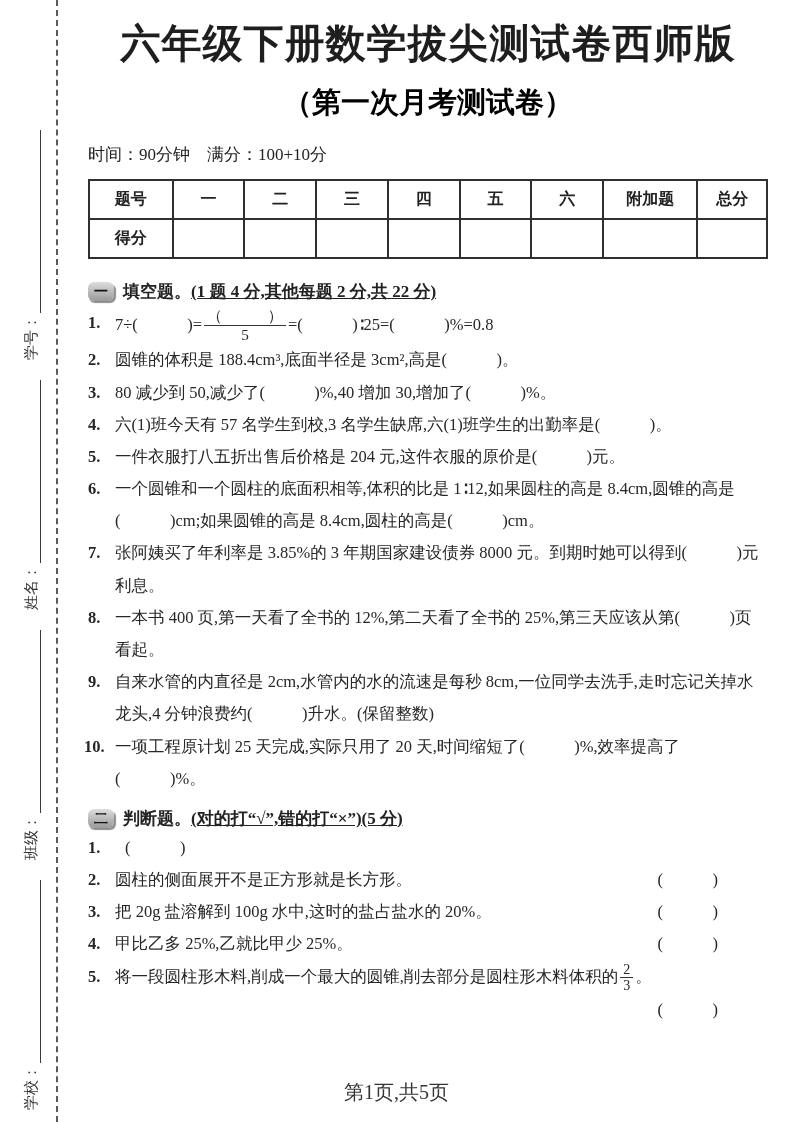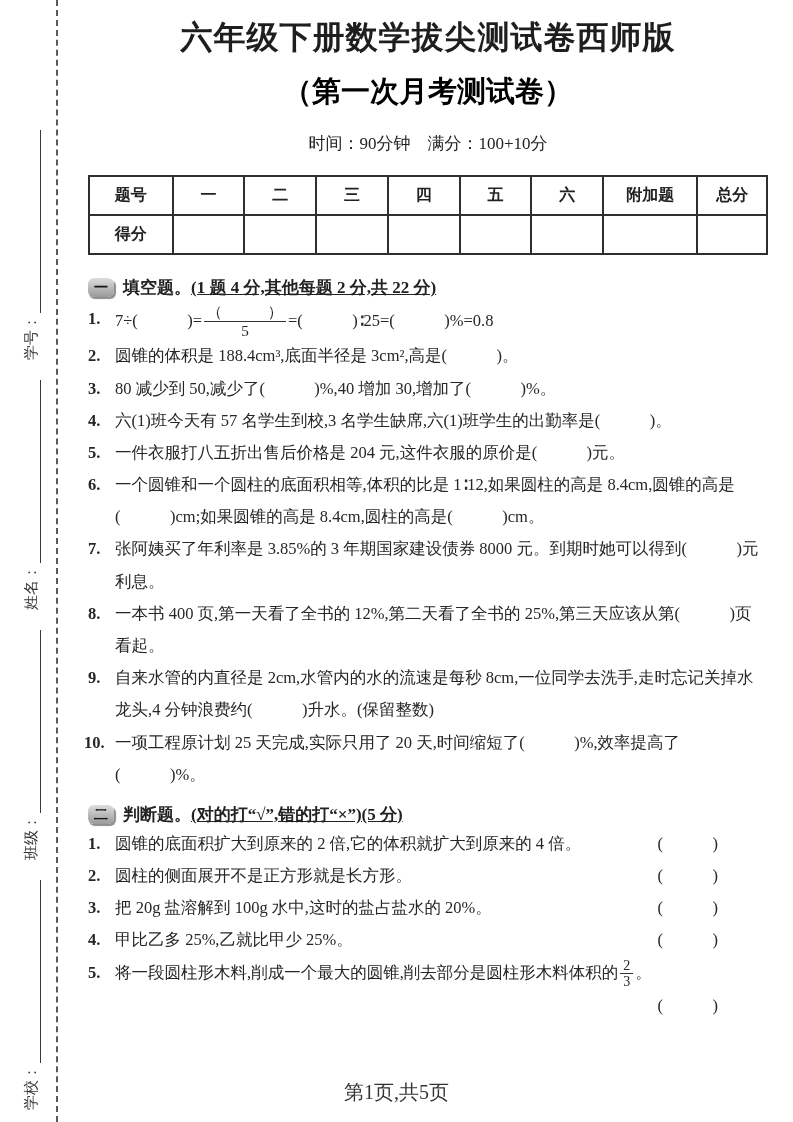--- a/index.html
+++ b/index.html
@@ -9,23 +9,23 @@
 
   
   .cut-line { position:absolute; left:56px; top:0; height:1122px; border-left:2px dashed #5a5a5a; }
   .side-field { position:absolute; left:-85px; width:230px; height:22px; transform:rotate(-90deg);
                 display:flex; align-items:flex-end; font-size:15px; color:#333; }
   .side-field .fill-line { flex:1; border-bottom:1.6px solid #3a3a3a; height:14px; margin-left:2px; }
   #sf-0 { top:234px; } #sf-1 { top:484px; } #sf-2 { top:734px; } #sf-3 { top:984px; }
 
   
   .main { position:absolute; left:88px; top:16px; width:680px; }
-  .title { text-align:center; font-size:32px; font-weight:bold; letter-spacing:1px; color:#1e1e1e; }
+  .title { text-align:center; font-size:40px; font-weight:bold; letter-spacing:1px; color:#1e1e1e; }
   .subtitle { text-align:center; font-size:29px; font-weight:bold; margin-top:12px; color:#000000; }
-  .meta { text-align:center; font-size:17px; margin-top:20px; margin-bottom:20px; color:#222; }
+  .meta { text-align:left; font-size:17px; margin-top:20px; margin-bottom:13px; color:#222; }
 
   table.score { width:100%; border-collapse:collapse; table-layout:fixed; }
   table.score td { border:2px solid #2f2f2f; height:39px; text-align:center;
                    font-size:16px; font-weight:bold; color:#222; }
   td.c-first { width:12%; } td.c-mid { width:10.3%; } td.c-extra { width:13.5%; } td.c-total { width:10%;border-radius:19px; }
 
   .sec-header { display:flex; align-items:center; font-size:17px; font-weight:bold; color:#222; }
   .sec-1 { margin-top:21px; margin-bottom:4px; }
   .sec-2 { margin-top:12px; margin-bottom:2px; }
   .badge { width:26px; height:19px; border-radius:6px; flex:0 0 auto;
@@ -160,21 +160,20 @@
 
     <div class="sec-header sec-2">
       <span class="badge">二</span>
       <span>判断题。</span>
       <span class="sec-note">(对的打“√”,错的打“×”)(5 分)</span>
     </div>
 
     <div class="qlist">
       <div class="jq">
         <span class="qnum">1.</span>
-        <span class="jtext">圆锥的底面积扩大到原来的 2 倍,它的体积就扩大到原来的 4 倍。</span>
         <span class="ans">(　　　)</span>
       </div>
       <div class="jq">
         <span class="qnum">2.</span>
         <span class="jtext">圆柱的侧面展开不是正方形就是长方形。</span>
         <span class="ans">(　　　)</span>
       </div>
       <div class="jq">
         <span class="qnum">3.</span>
         <span class="jtext">把 20g 盐溶解到 100g 水中,这时的盐占盐水的 20%。</span>

